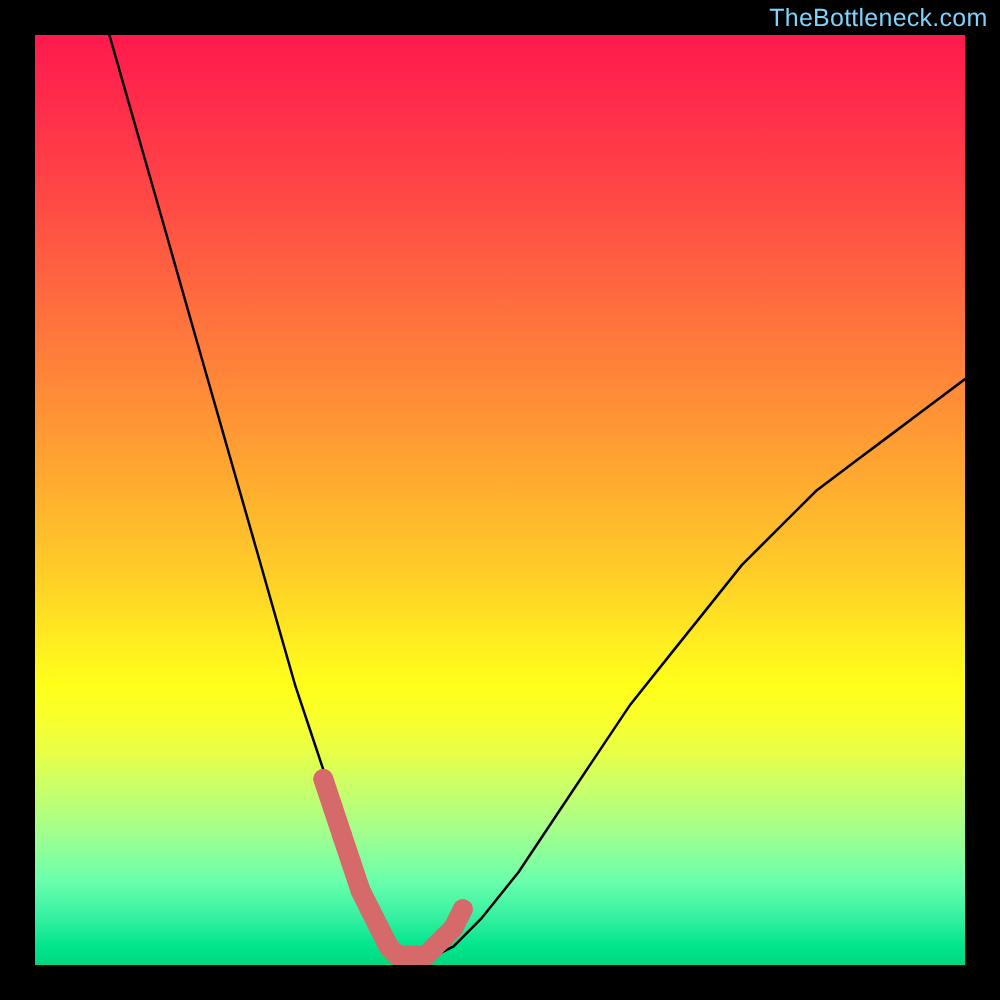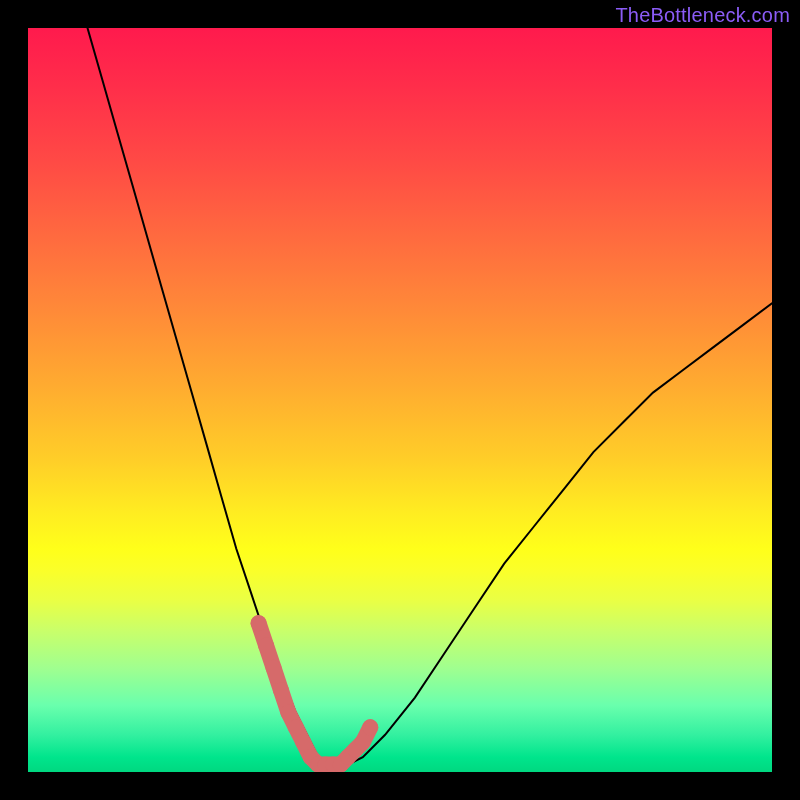--- a/index.html
+++ b/index.html
@@ -59,21 +59,21 @@
   .curve-path {
     fill: none;
     stroke: #000;
     stroke-width: 2;
     stroke-linecap: round;
   }
   .watermark {
     position: absolute;
     top: 4px;
     right: 10px;
-    color: #8b5cf6;
+    color: #7dd3fc;
     font-size: 20px;
     font-weight: 400;
     letter-spacing: 0.2px;
     user-select: none;
   }
 </style>
 </head>
 <body>
 
 <div class="frame">

